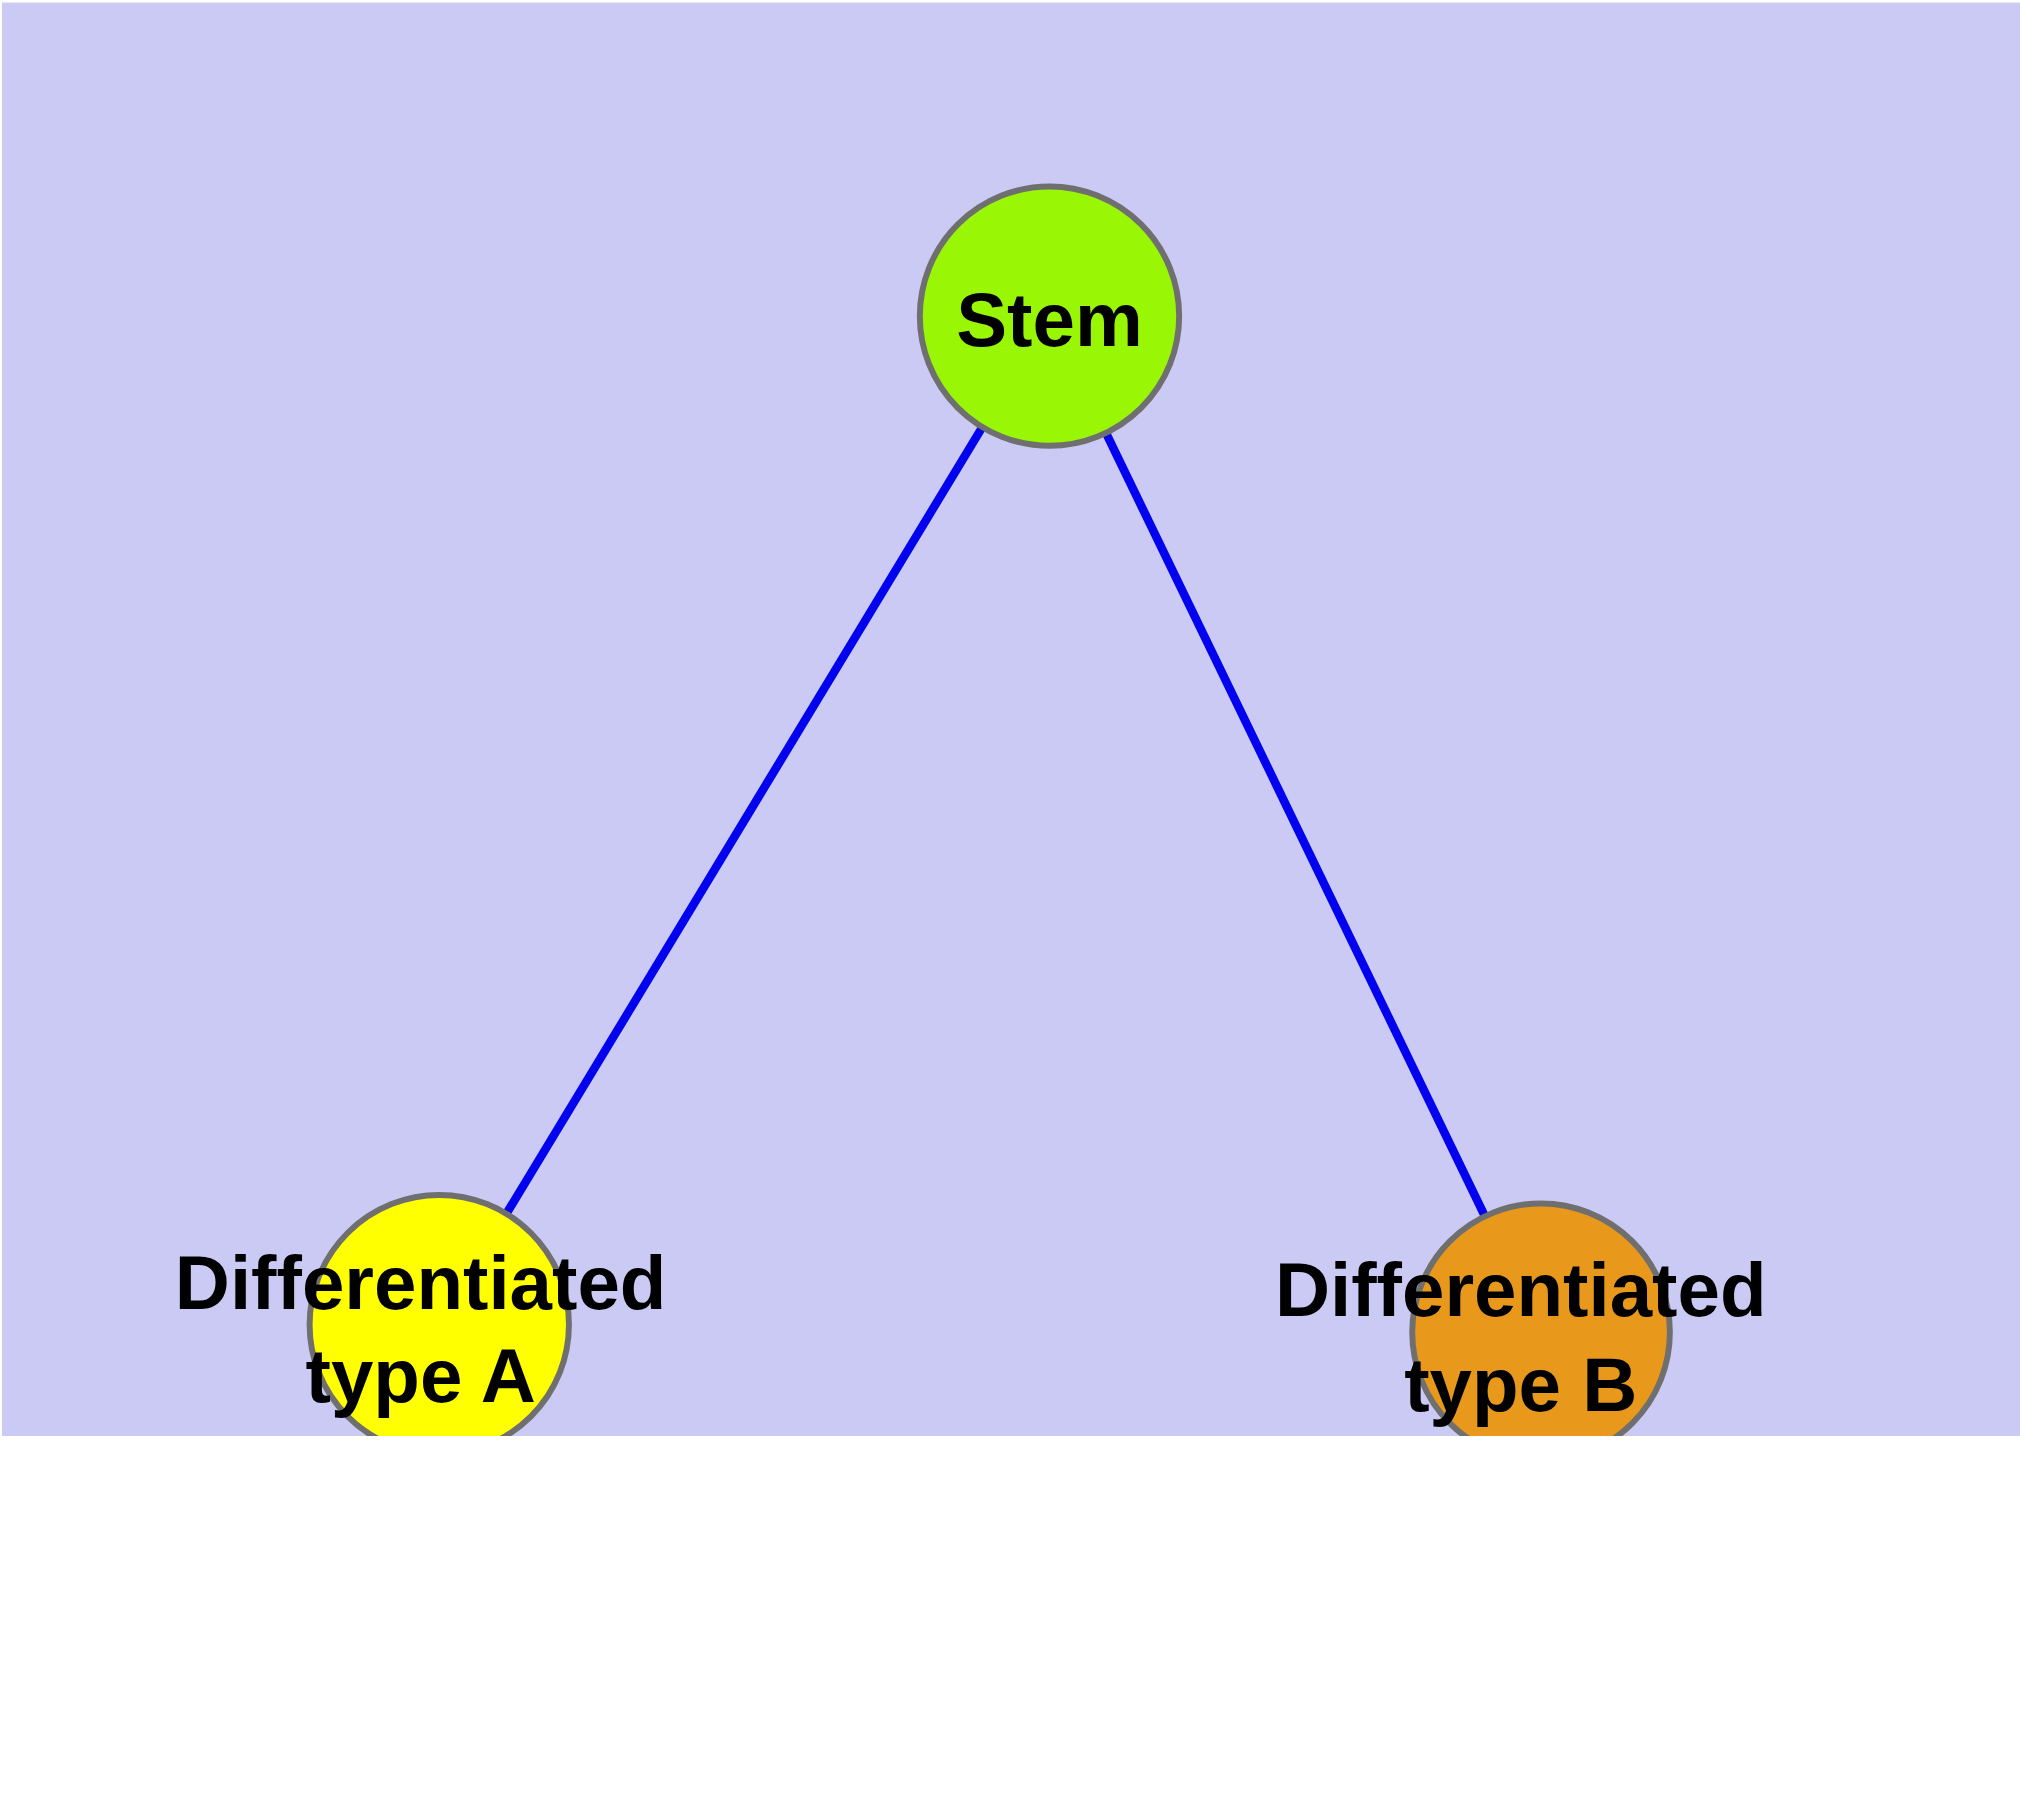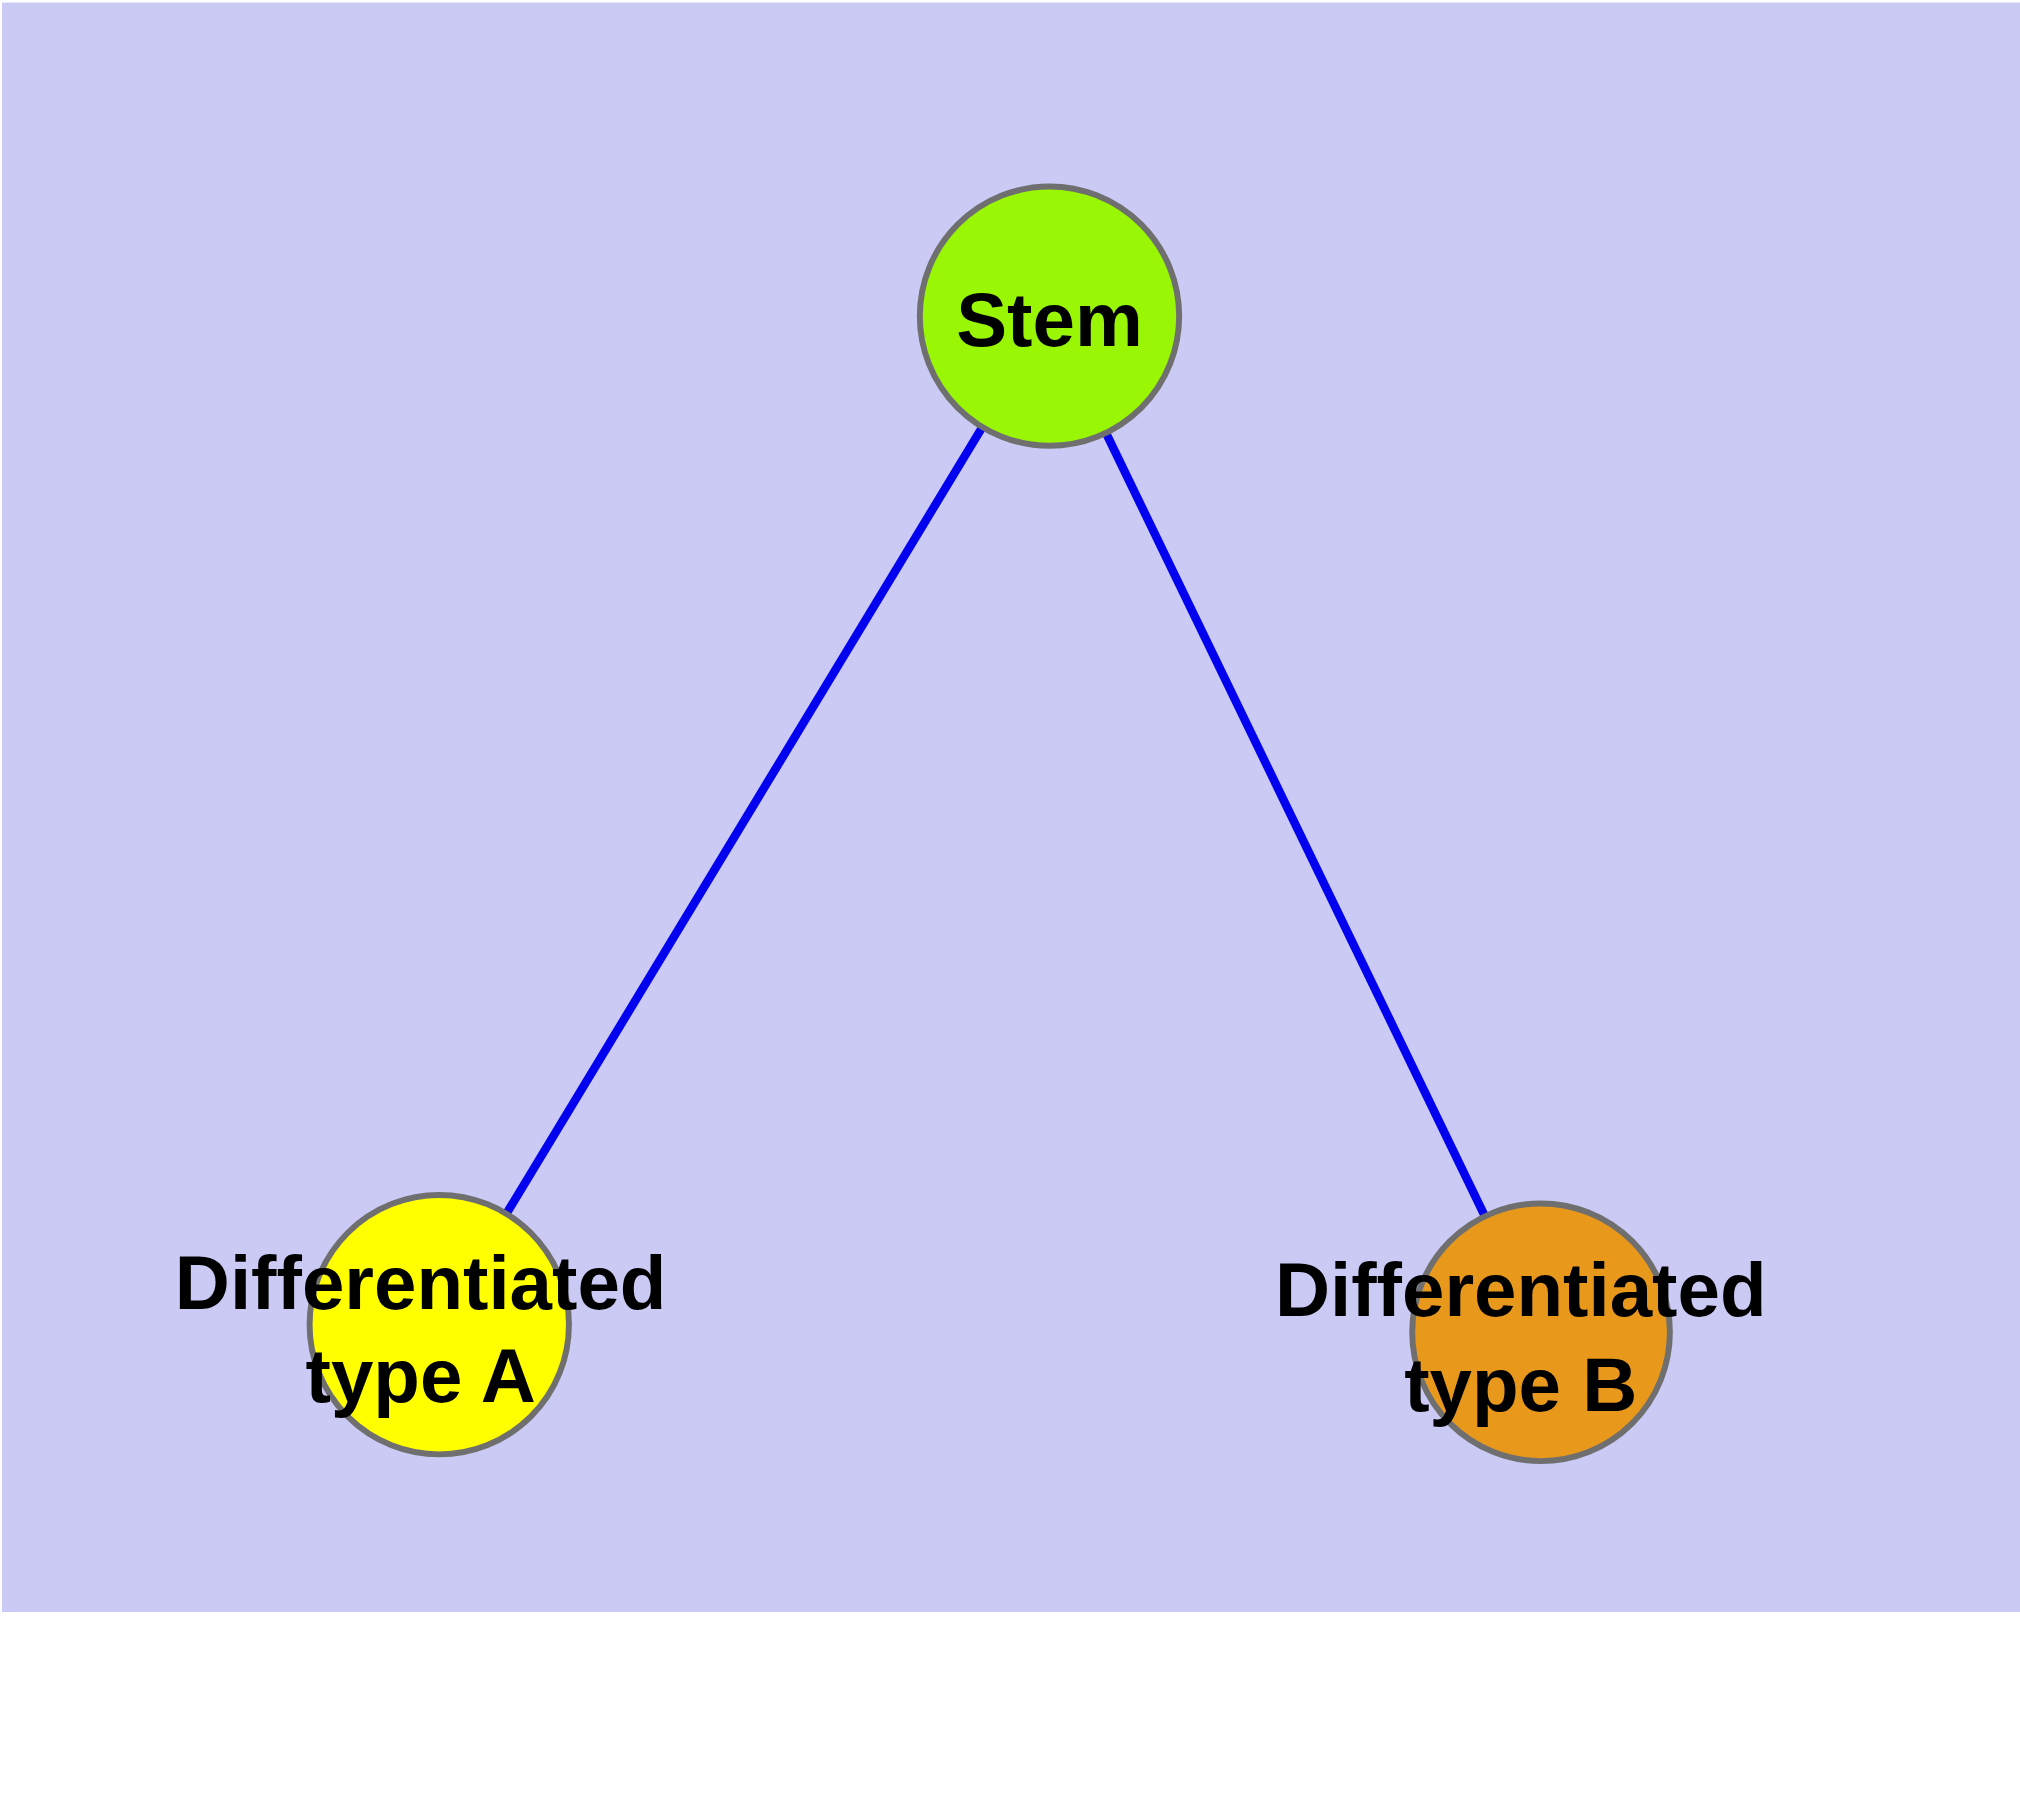--- a/index.html
+++ b/index.html
@@ -4,21 +4,21 @@
 <style>
   html, body {
     margin: 0;
     padding: 0;
     background: #ffffff;
     font-family: "Liberation Sans", sans-serif;
   }
   .figure {
     position: relative;
     width: 2021px;
-    height: 1612px;
+    height: 1436px;
     overflow: hidden;
   }
   svg.graph {
     display: block;
     width: 2021px;
     height: 1812px;
   }
   .edge {
     stroke-width: 10px;
     fill: none;

